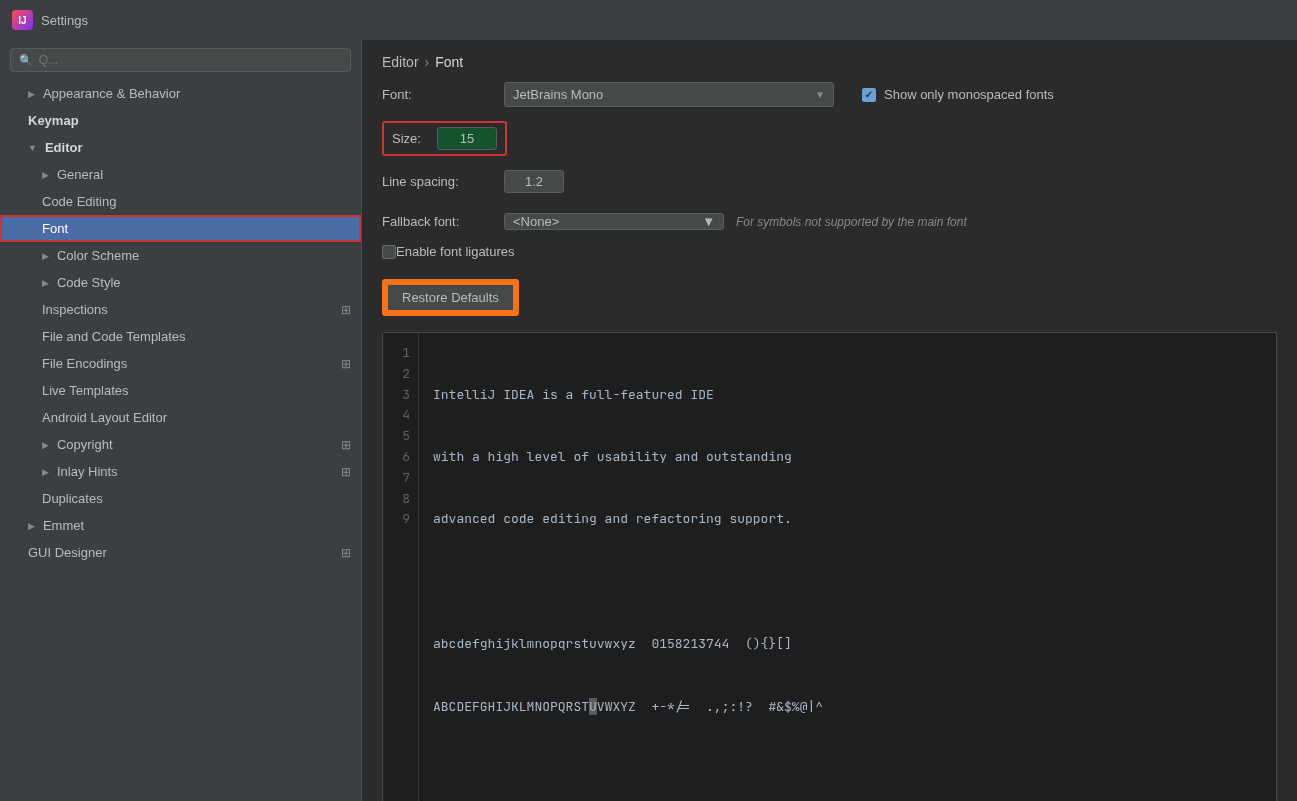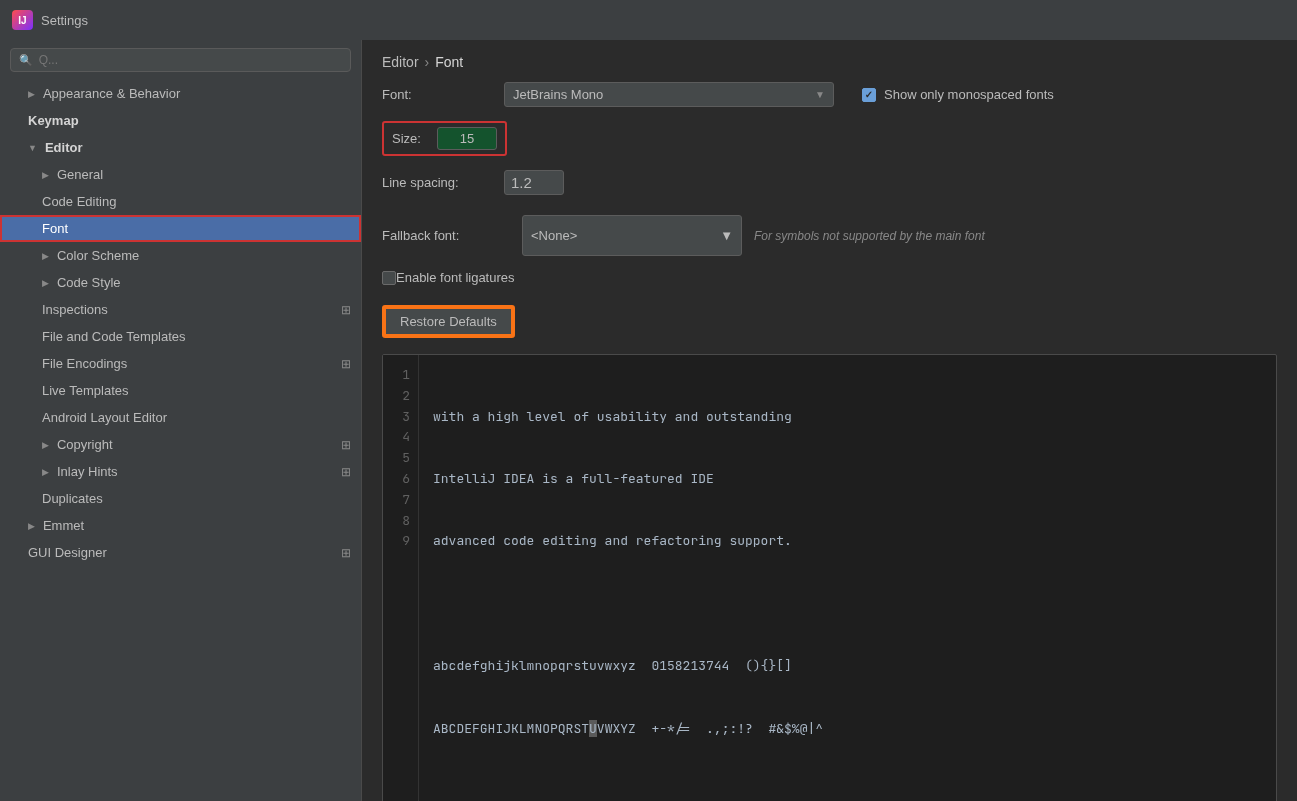--- a/index.html
+++ b/index.html
@@ -249,42 +249,42 @@
       gap: 12px;
     }
 
     .small-input {
       width: 60px;
       background: #45494a;
       border: 1px solid #5c5c5c;
       border-radius: 3px;
       padding: 3px 6px;
       color: #bbbbbb;
-      font-size: 15px;
+      font-size: 13px;
+      text-align: center;
     }
 
     .fallback-row {
       display: flex;
       align-items: center;
       margin-bottom: 14px;
       gap: 12px;
     }
     .fallback-dropdown {
       width: 220px;
       background: #45494a;
       border: 1px solid #5c5c5c;
       border-radius: 3px;
-      padding: 12px 8px;
+      padding: 0 8px;
       color: #bbbbbb;
       font-size: 13px;
       display: flex;
       align-items: center;
       justify-content: space-between;
       cursor: pointer;
-      margin-left: 18px;
     }
     .hint-text {
       color: #888;
       font-size: 12px;
       font-style: italic;
     }
 
     .ligature-row {
       display: flex;
       align-items: center;
@@ -295,21 +295,21 @@
       width: 14px;
       height: 14px;
       border: 1px solid #6a6a6a;
       background: #45494a;
       border-radius: 2px;
       flex-shrink: 0;
     }
 
     .restore-button {
       background: #45494a;
-      border: 4px solid #f97316;
+      border: 6px solid #f97316;
       border-radius: 3px;
       padding: 5px 14px;
       color: #bbbbbb;
       font-size: 13px;
       cursor: pointer;
       margin-bottom: 16px;
     }
 
     
     .preview-area {
@@ -534,22 +534,22 @@
           <div>2</div>
           <div>3</div>
           <div>4</div>
           <div>5</div>
           <div>6</div>
           <div>7</div>
           <div>8</div>
           <div>9</div>
         </div>
         <div class="code-content">
+          <span class="line">IntelliJ IDEA is a full-featured IDE</span>
           <span class="line">with a high level of usability and outstanding</span>
-          <span class="line">IntelliJ IDEA is a full-featured IDE</span>
           <span class="line">advanced code editing and refactoring support.</span>
           <span class="line"> </span>
           <span class="line">abcdefghijklmnopqrstuvwxyz  0158213744  (){}[]</span>
           <span class="line">ABCDEFGHIJKLMNOPQRST<span style="background:#5a5a5a;">U</span>VWXYZ  +-*/=  .,;:!?  #&amp;$%@|^</span>
           <span class="line"> </span>
           
           
         </div>
       </div>
 

